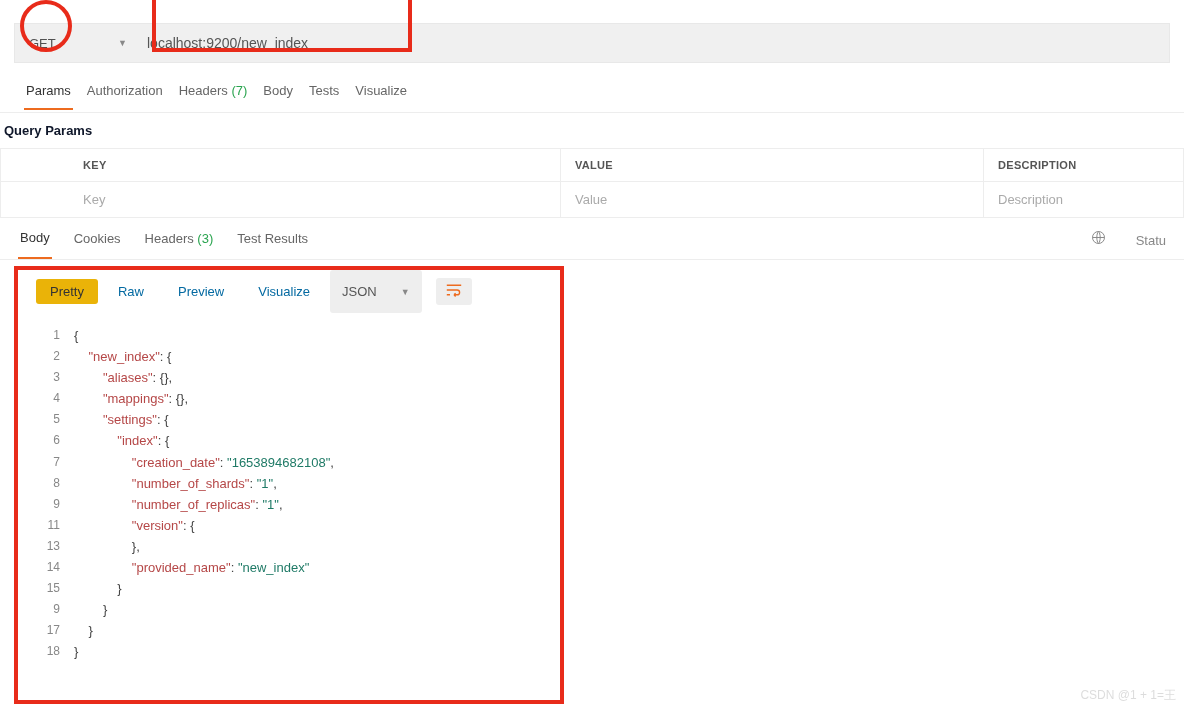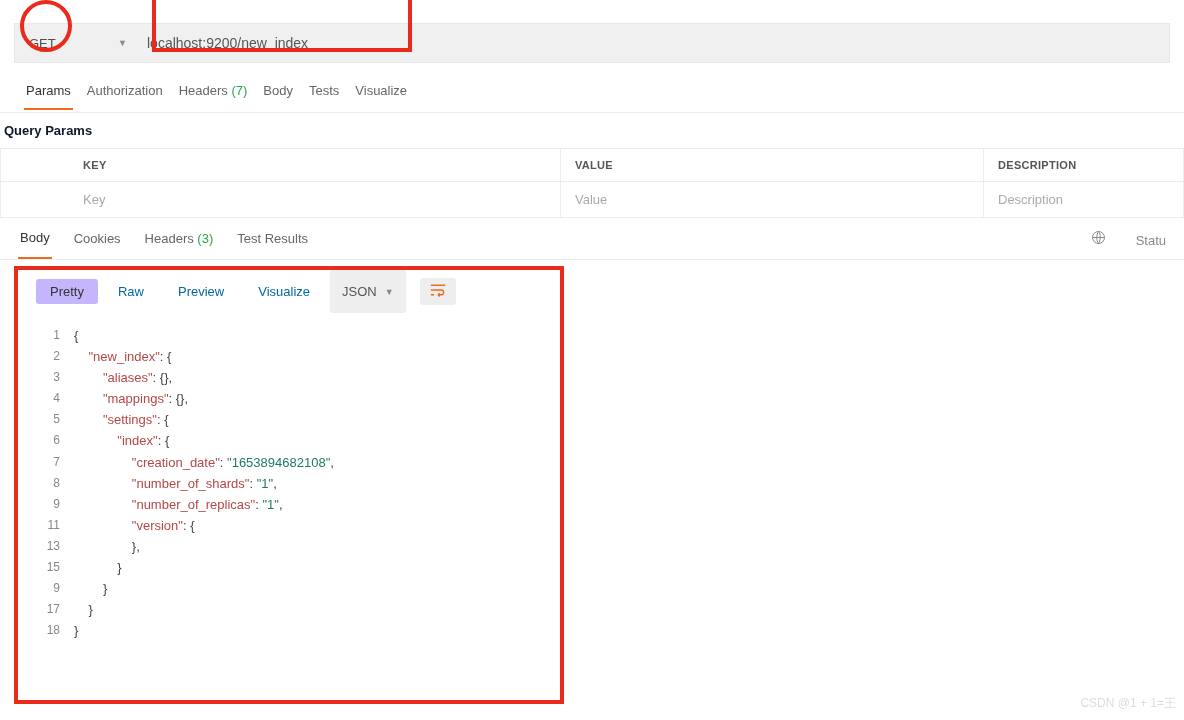--- a/index.html
+++ b/index.html
@@ -20,35 +20,35 @@
 .params-table .desc-col{width:200px}
 .params-table td{color:#aaa;font-weight:400;font-size:13px}
 .resp-bar{display:flex;justify-content:space-between;align-items:center;padding:0 18px;height:42px;border-bottom:1px solid #ededed}
 .resp-tabs{display:flex;gap:20px;align-items:center}
 .resp-tab{color:#666;cursor:pointer;padding:12px 2px;font-size:13px}
 .resp-tab.active{color:#333;border-bottom:2px solid #ed6b1f;font-weight:500}
 .resp-right{display:flex;align-items:flex-end;gap:30px;color:#888}
 .globe-icon svg{width:15px;height:15px;stroke:#888;fill:none;stroke-width:1.3}
 .body-toolbar{display:flex;align-items:center;gap:6px;padding:10px 22px 8px 36px}
 .bt-btn{padding:5px 14px;color:#0369a1;cursor:pointer;font-size:13px;border-radius:3px}
-.bt-btn.active{background:#c4b5fd;color:#333}
-.bt-sel{display:flex;align-items:center;gap:8px;padding:14px 12px;background:#eee;border-radius:3px;cursor:pointer;color:#555}
+.bt-btn.active{background:#eab308;color:#333}
+.bt-sel{display:flex;align-items:center;gap:24px;padding:14px 12px;background:#eee;border-radius:3px;cursor:pointer;color:#555}
 .bt-sel .arrow{font-size:9px;color:#888}
 .wrap-btn{padding:5px 10px;background:#eee;border-radius:3px;cursor:pointer;color:#ed6b1f;margin-left:8px}
 .wrap-btn svg{width:16px;height:14px;stroke:#ed6b1f;fill:none;stroke-width:1.7}
 .code-area{font-family:Consolas,Monaco,monospace;font-size:13px;line-height:21.1px;padding:4px 0 10px 36px}
 .code-line{display:flex}
 .ln{width:38px;text-align:right;padding-right:14px;color:#888;user-select:none;font-size:12px}
 .code{white-space:pre;color:#444}
 .k{color:#b54747}
 .s{color:#1f7a66}
 .p{color:#444}
 .ring{position:absolute;border:4px solid #e82b1a;border-radius:50%;pointer-events:none}
 .box{position:absolute;border:4px solid #e82b1a;pointer-events:none}
-.watermark{position:absolute;right:8px;bottom:8px;color:#bbb;font-size:12px;opacity:.5}
+.watermark{position:absolute;right:8px;bottom:16px;color:#bbb;font-size:12px;opacity:.5}
 </style>
 </head>
 <body>
 
 <div class="request-bar">
   <div class="method-select">
     <span>GET</span>
     <span class="arrow">▼</span>
   </div>
   <input class="url-input" value="localhost:9200/new_index" style="">
@@ -150,20 +150,24 @@
     </div>
     <div class="code-line">
       <span class="ln">11</span>
       <span class="code"><span class="p">                </span><span class="k">"version"</span><span class="p">: {</span></span>
     </div>
     <div class="code-line">
       <span class="ln">13</span>
       <span class="code"><span class="p">                },</span></span>
     </div>
     <div class="code-line">
+      <span class="ln">14</span>
+      <span class="code"><span class="p">                </span><span class="k">"provided_name"</span><span class="p">: </span><span class="s">"new_index"</span></span>
+    </div>
+    <div class="code-line">
       <span class="ln">15</span>
       <span class="code"><span class="p">            }</span></span>
     </div>
     <div class="code-line">
       <span class="ln">9</span>
       <span class="code"><span class="p">        }</span></span>
     </div>
     <div class="code-line">
       <span class="ln">17</span>
       <span class="code"><span class="p">    }</span></span>

